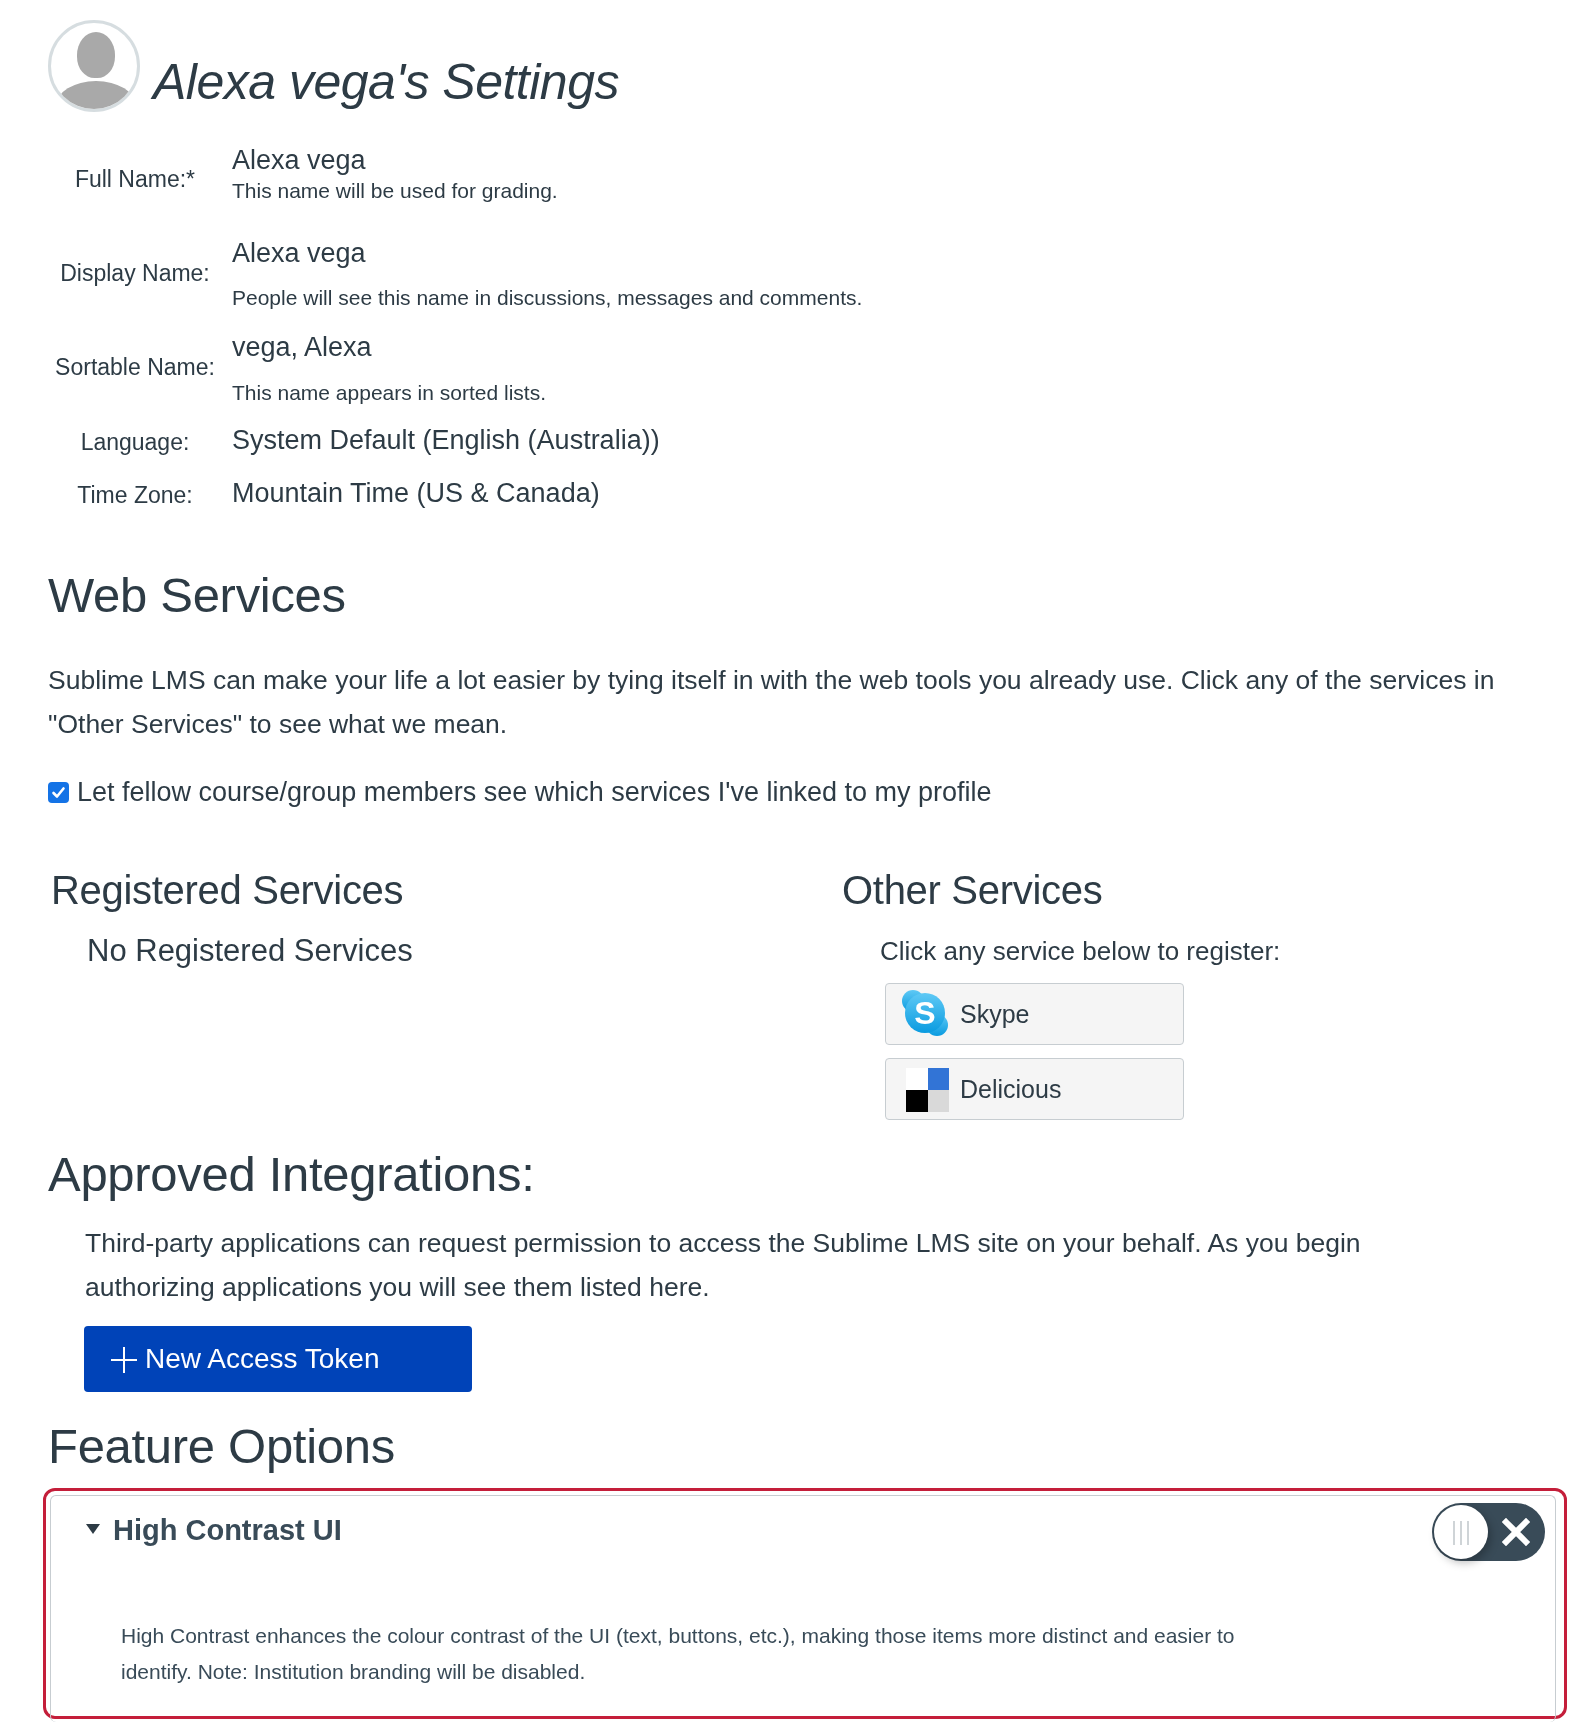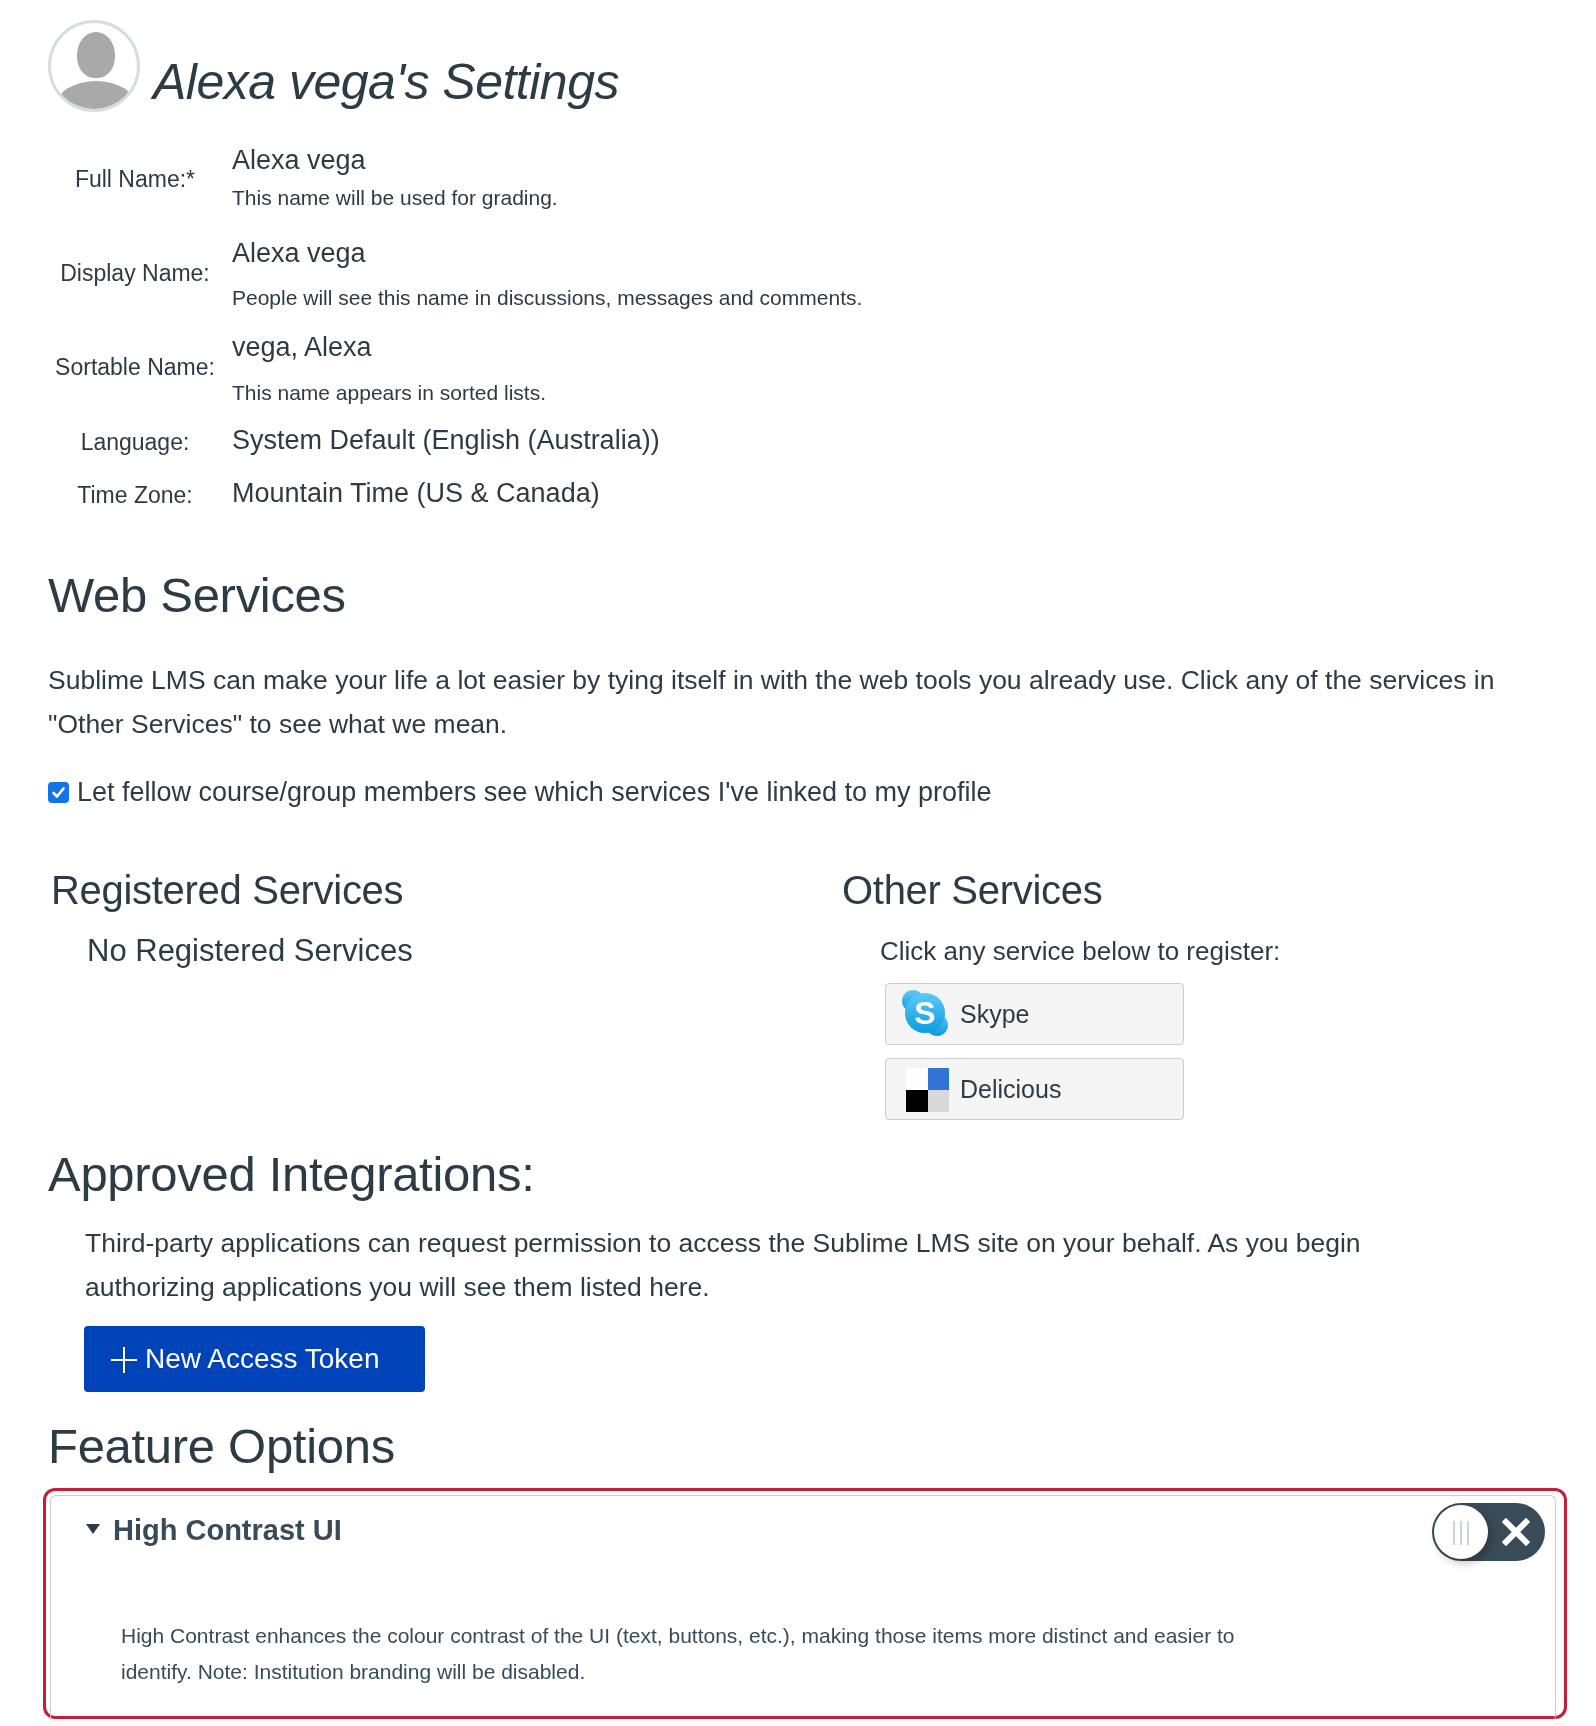--- a/index.html
+++ b/index.html
@@ -18,21 +18,21 @@
   .h3 { font-size:40px; line-height:48px; letter-spacing:-0.3px; }
   .para { font-size:26.5px; line-height:44px; white-space:normal; }
   .checkbox { left:48px; top:782px; width:21px; height:21px; border-radius:4px; background:#1473e6; }
   .checkbox svg { position:absolute; left:3px; top:3px; }
   .svc-btn { width:299px; height:62px; border:1px solid #c7cdd1; border-radius:4px; background:#f5f5f5;
              box-sizing:border-box; font-size:25px; line-height:60px; }
   .svc-btn .lbl { position:absolute; left:74px; top:0; }
   .skype-icon { position:absolute; left:14px; top:4px; width:50px; height:50px; }
   .deli-icon { position:absolute; left:20px; top:9px; width:43px; height:44px; }
   .deli-icon div { position:absolute; width:21.5px; height:22px; }
-  .token-btn { left:84px; top:1326px; width:341px; height:66px; background:#0043b8; border-radius:4px; color:#fff;
+  .token-btn { left:84px; top:1326px; width:388px; height:66px; background:#0043b8; border-radius:4px; color:#fff;
                font-size:28px; line-height:66px; }
   .token-btn .plus { position:absolute; left:26px; top:20px; width:28px; height:28px; }
   .token-btn .lbl { position:absolute; left:61px; top:0; }
   .feature-box { left:43px; top:1488px; width:1524px; height:231px; border:3px solid #c41e3a; border-radius:12px; box-sizing:border-box; }
   .feature-inner { position:absolute; left:4px; top:4px; right:8px; bottom:-6px; border:1px solid #c7cdd1; border-radius:6px; border-bottom:none; }
   .feat-title { left:113px; top:1512px; font-size:29px; line-height:36px; font-weight:bold; color:#394B58; }
   .feat-caret { left:86px; top:1524px; width:0; height:0; border-left:7px solid transparent; border-right:7px solid transparent; border-top:10px solid #2D3B45; }
   .feat-desc { left:121px; top:1618px; width:1160px; font-size:21px; line-height:36px; white-space:normal; color:#394B58; }
   .toggle { left:1432px; top:1503px; width:113px; height:58px; border-radius:29px; background:#394B58; }
   .toggle .knob { position:absolute; left:2px; top:2px; width:54px; height:54px; border-radius:50%; background:#fff;
@@ -44,21 +44,21 @@
 <body>
 
 <div class="abs avatar">
   <div class="head"></div>
   <div class="body"></div>
 </div>
 <div class="abs title">Alexa vega's Settings</div>
 
 <div class="abs label" style="top:165px;">Full Name:*</div>
 <div class="abs value" style="top:144px;">Alexa vega</div>
-<div class="abs hint" style="top:185px;">This name will be used for grading.</div>
+<div class="abs hint" style="top:178px;">This name will be used for grading.</div>
 
 <div class="abs label" style="top:259px;">Display Name:</div>
 <div class="abs value" style="top:237px;">Alexa vega</div>
 <div class="abs hint" style="top:285px;">People will see this name in discussions, messages and comments.</div>
 
 <div class="abs label" style="top:353px;">Sortable Name:</div>
 <div class="abs value" style="top:331px;">vega, Alexa</div>
 <div class="abs hint" style="top:380px;text-align:right;">This name appears in sorted lists.</div>
 
 <div class="abs label" style="top:428px;">Language:</div>

